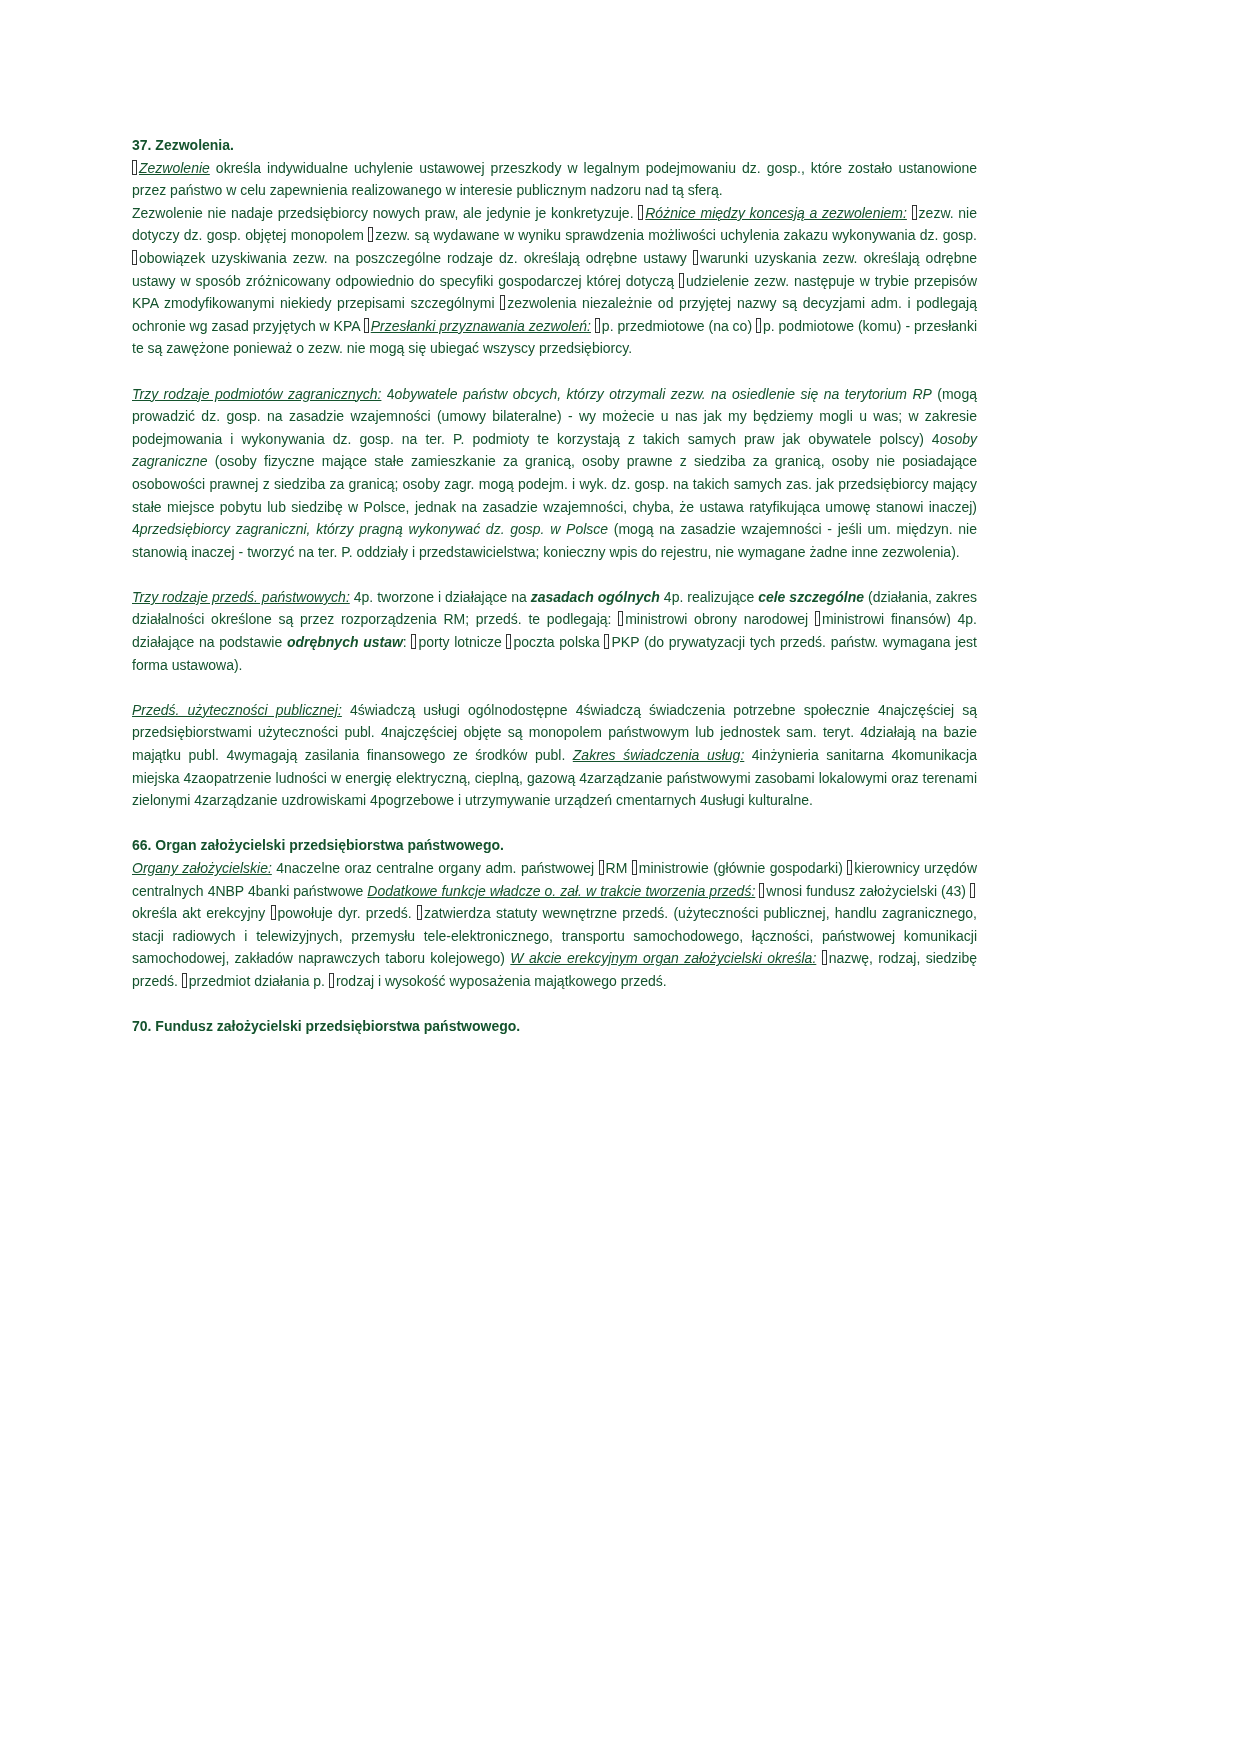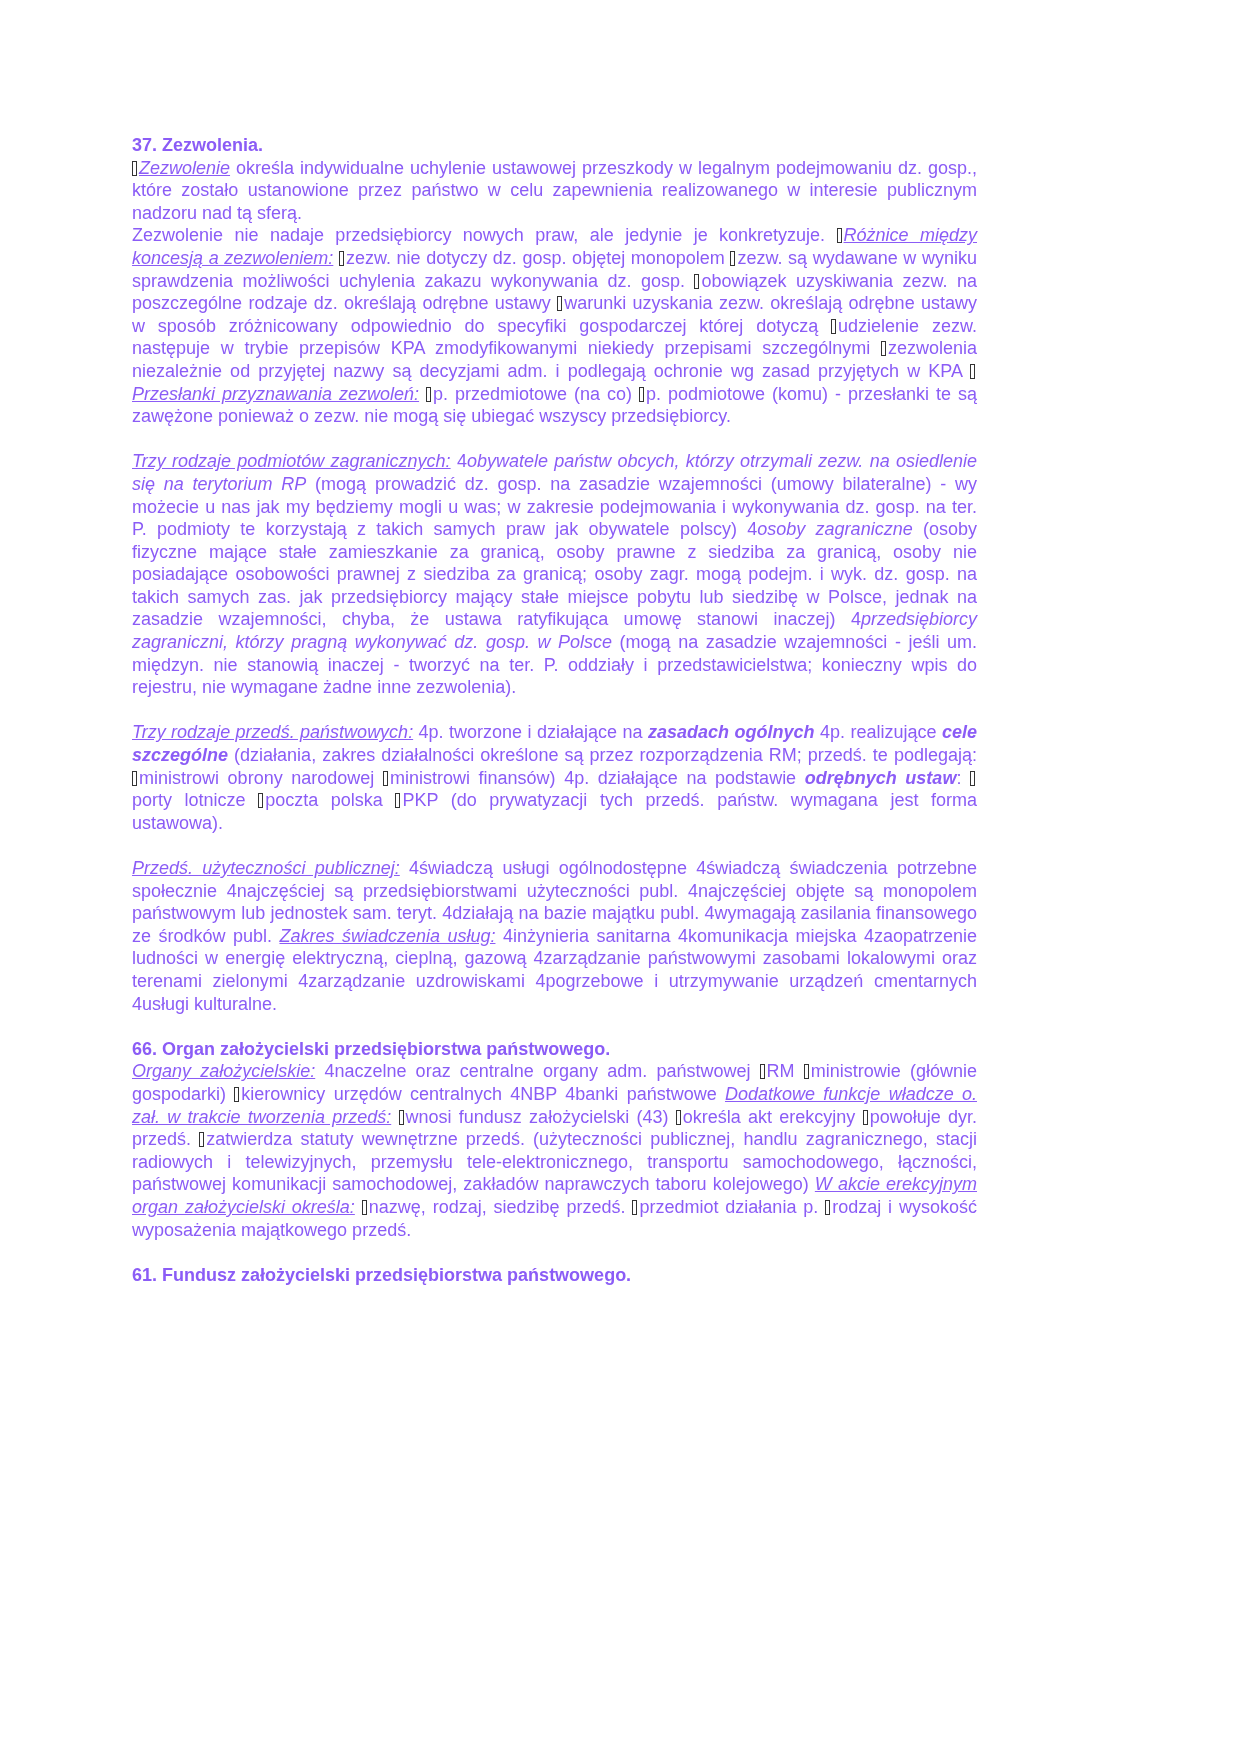--- a/index.html
+++ b/index.html
@@ -1,20 +1,20 @@
 <!DOCTYPE html>
 <html><head>
 <meta charset="utf-8">
 <style>
   html, body { margin:0; padding:0; background:#ffffff; }
   body { width:1240px; height:1754px; position:relative; overflow:hidden; }
   .page {
     position:absolute; left:132px; top:134px; width:845px;
     font-family:"Liberation Sans", sans-serif;
-    font-size:18px; line-height:22.6px; color:#8b5cf6;
+    font-size:14px; line-height:22.6px; color:#14532d;
     text-align:justify;
   }
   .section { margin:0 0 22.6px 0; }
   .heading { font-weight:bold; margin:0; }
   p { margin:0; }
   .u { text-decoration:underline; font-style:italic; }
   .i { font-style:italic; }
   .bi { font-weight:bold; font-style:italic; }
   .sym { display:inline-block; width:5px; height:15px; border:1px solid #333; vertical-align:-2px; margin-right:2px; box-sizing:border-box; }
 </style>
@@ -34,15 +34,15 @@
       <p><span class="u">Trzy rodzaje przedś. państwowych:</span><span> 4p. tworzone i działające na </span><span class="bi">zasadach ogólnych</span><span> 4p. realizujące </span><span class="bi">cele szczególne</span><span> (działania, zakres działalności określone są przez rozporządzenia RM; przedś. te podlegają: </span><span class="sym"></span><span>ministrowi obrony narodowej </span><span class="sym"></span><span>ministrowi finansów) 4p. działające na podstawie </span><span class="bi">odrębnych ustaw</span><span>: </span><span class="sym"></span><span>porty lotnicze </span><span class="sym"></span><span>poczta polska </span><span class="sym"></span><span>PKP (do prywatyzacji tych przedś. państw. wymagana jest forma ustawowa).</span></p>
     </div>
     <div class="section">
       <p><span class="u">Przedś. użyteczności publicznej:</span><span> 4świadczą usługi ogólnodostępne 4świadczą świadczenia potrzebne społecznie 4najczęściej są przedsiębiorstwami użyteczności publ. 4najczęściej objęte są monopolem państwowym lub jednostek sam. teryt. 4działają na bazie majątku publ. 4wymagają zasilania finansowego ze środków publ. </span><span class="u">Zakres świadczenia usług:</span><span> 4inżynieria sanitarna 4komunikacja miejska 4zaopatrzenie ludności w energię elektryczną, cieplną, gazową 4zarządzanie państwowymi zasobami lokalowymi oraz terenami zielonymi 4zarządzanie uzdrowiskami 4pogrzebowe i utrzymywanie urządzeń cmentarnych 4usługi kulturalne.</span></p>
     </div>
     <div class="section">
       <p class="heading">66. Organ założycielski przedsiębiorstwa państwowego.</p>
       <p><span class="u">Organy założycielskie:</span><span> 4naczelne oraz centralne organy adm. państwowej </span><span class="sym"></span><span>RM </span><span class="sym"></span><span>ministrowie (głównie gospodarki) </span><span class="sym"></span><span>kierownicy urzędów centralnych 4NBP 4banki państwowe </span><span class="u">Dodatkowe funkcje władcze o. zał. w trakcie tworzenia przedś:</span><span> </span><span class="sym"></span><span>wnosi fundusz założycielski (43) </span><span class="sym"></span><span>określa akt erekcyjny </span><span class="sym"></span><span>powołuje dyr. przedś. </span><span class="sym"></span><span>zatwierdza statuty wewnętrzne przedś. (użyteczności publicznej, handlu zagranicznego, stacji radiowych i telewizyjnych, przemysłu tele-elektronicznego, transportu samochodowego, łączności, państwowej komunikacji samochodowej, zakładów naprawczych taboru kolejowego) </span><span class="u">W akcie erekcyjnym organ założycielski określa:</span><span> </span><span class="sym"></span><span>nazwę, rodzaj, siedzibę przedś. </span><span class="sym"></span><span>przedmiot działania p. </span><span class="sym"></span><span>rodzaj i wysokość wyposażenia majątkowego przedś.</span></p>
     </div>
     <div class="section">
-      <p class="heading">61. Fundusz założycielski przedsiębiorstwa państwowego.</p>
+      <p class="heading">70. Fundusz założycielski przedsiębiorstwa państwowego.</p>
     </div>
   </div>
 
 </body></html>

